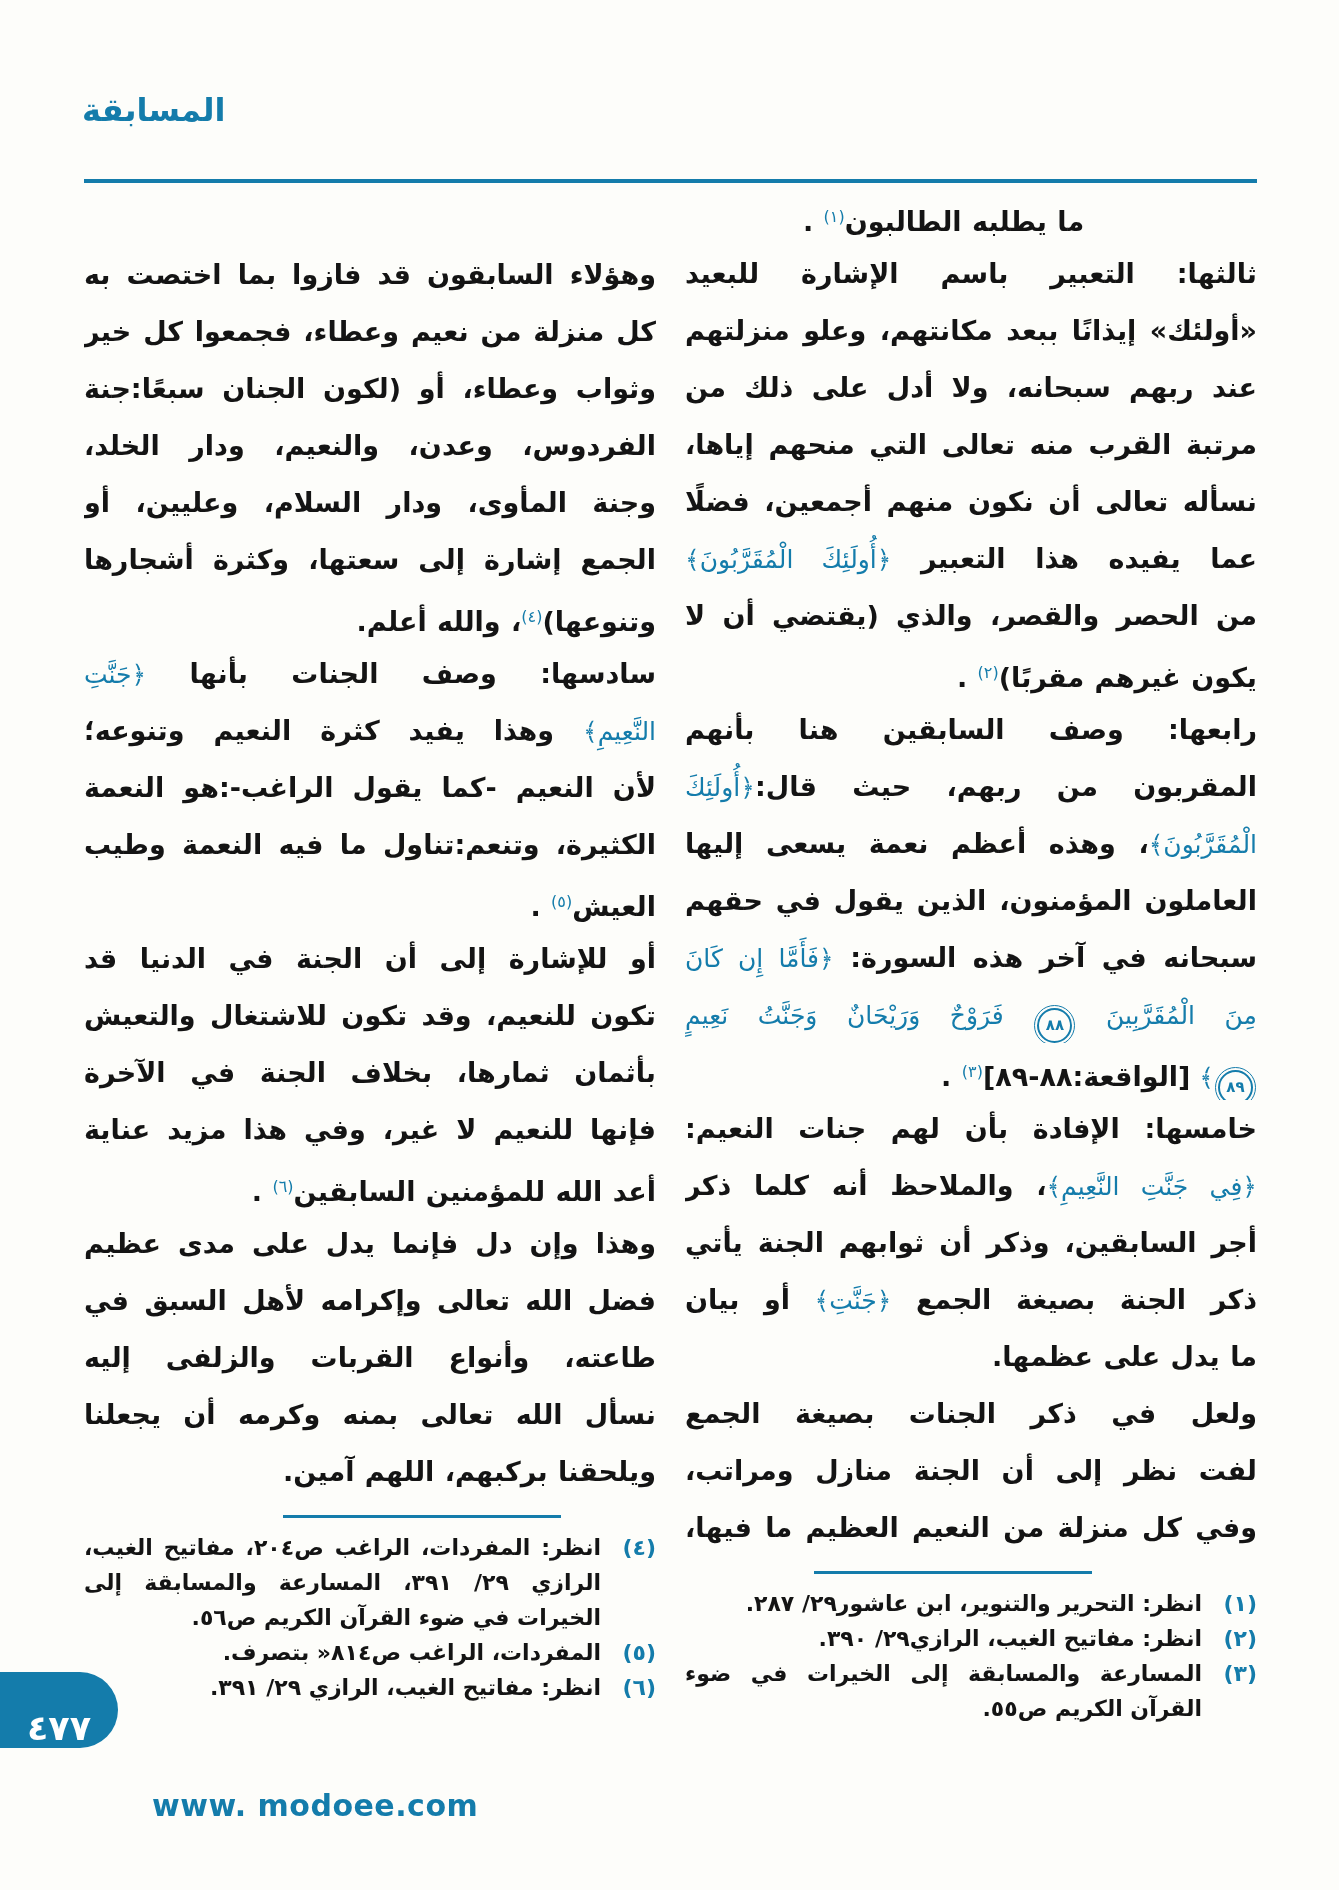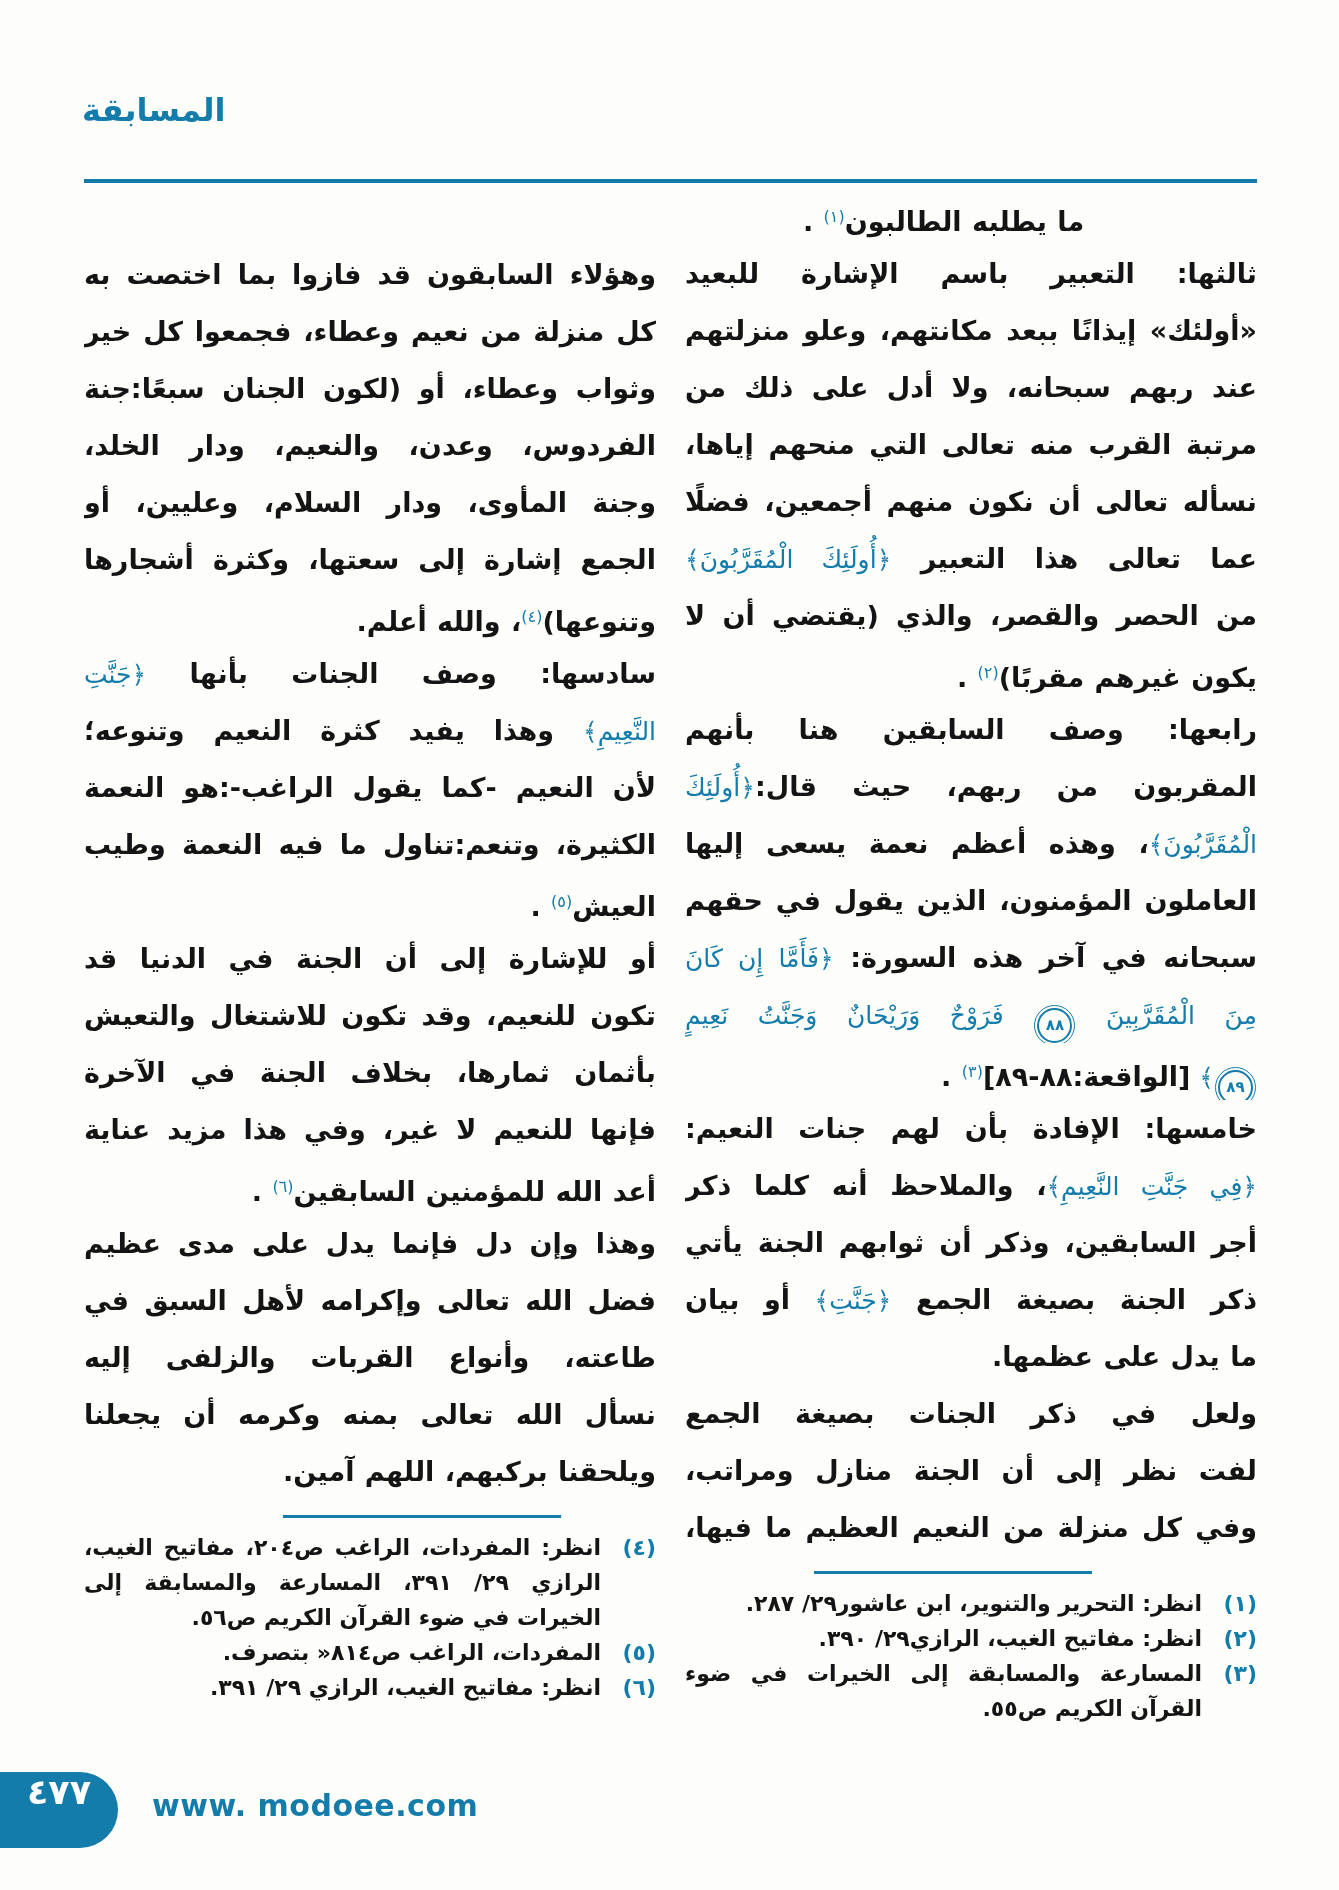--- a/index.html
+++ b/index.html
@@ -39,23 +39,23 @@
     color:var(--accent); font-size:15px; font-weight:700;
     vertical-align:-6px; margin:0 4px;
   }
   .fn-sep{ height:3px; background:var(--accent); width:278px; }
   .sep-right{ margin:15px 165px 12px 0; }
   .sep-left{ margin:15px 95px 12px 0; }
   .footnote{ display:flex; gap:9px; font-size:22px; font-weight:700; line-height:35px; }
   .fn-num{ color:var(--accent); flex:0 0 auto; min-width:46px; text-align:right; }
   .fn-text{ text-align:justify; }
   .page-pill{
-    position:absolute; left:0; top:1772px; width:118px; height:76px;
+    position:absolute; left:0; top:1672px; width:118px; height:76px;
     background:var(--accent); border-radius:0 42px 42px 0;
-    display:flex; align-items:flex-start; justify-content:center;
+    display:flex; align-items:flex-end; justify-content:center;
     color:#ffffff; font-size:35px; font-weight:700;
   }
   .site{
     position:absolute; left:152px; top:1788px; color:var(--accent);
     font-size:30px; font-weight:700; direction:ltr; letter-spacing:0.5px;
   }
 </style>
 </head>
 <body>
 
@@ -65,21 +65,21 @@
   <div class="header-rule"></div>
 
   <section class="col" id="col-right">
     <div>
         <div class="line line-intro"><span>ما يطلبه الطالبون</span><span class="fn-ref">(١)</span><span> .</span></div>
         <div class="line"><span>ثالثها: التعبير باسم الإشارة للبعيد</span></div>
         <div class="line"><span>«أولئك» إيذانًا ببعد مكانتهم، وعلو منزلتهم</span></div>
         <div class="line"><span>عند ربهم سبحانه، ولا أدل على ذلك من</span></div>
         <div class="line"><span>مرتبة القرب منه تعالى التي منحهم إياها،</span></div>
         <div class="line"><span>نسأله تعالى أن نكون منهم أجمعين، فضلًا</span></div>
-        <div class="line"><span>عما تعالى هذا التعبير </span><span class="quran">﴿أُولَئِكَ الْمُقَرَّبُونَ﴾</span></div>
+        <div class="line"><span>عما يفيده هذا التعبير </span><span class="quran">﴿أُولَئِكَ الْمُقَرَّبُونَ﴾</span></div>
         <div class="line"><span>من الحصر والقصر، والذي (يقتضي أن لا</span></div>
         <div class="line line-start"><span>يكون غيرهم مقربًا)</span><span class="fn-ref">(٢)</span><span> .</span></div>
         <div class="line"><span>رابعها: وصف السابقين هنا بأنهم</span></div>
         <div class="line"><span>المقربون من ربهم، حيث قال:</span><span class="quran">﴿أُولَئِكَ</span></div>
         <div class="line"><span class="quran">الْمُقَرَّبُونَ﴾</span><span>، وهذه أعظم نعمة يسعى إليها</span></div>
         <div class="line"><span>العاملون المؤمنون، الذين يقول في حقهم</span></div>
         <div class="line"><span>سبحانه في آخر هذه السورة: </span><span class="quran">﴿فَأَمَّا إِن كَانَ</span></div>
         <div class="line"><span class="quran">مِنَ الْمُقَرَّبِينَ </span><span class="verse-num">٨٨</span><span class="quran"> فَرَوْحٌ وَرَيْحَانٌ وَجَنَّتُ نَعِيمٍ</span></div>
         <div class="line line-start"><span class="verse-num">٨٩</span><span class="quran">﴾ </span><span>[الواقعة:٨٨-٨٩]</span><span class="fn-ref">(٣)</span><span> .</span></div>
         <div class="line"><span>خامسها: الإفادة بأن لهم جنات النعيم:</span></div>

